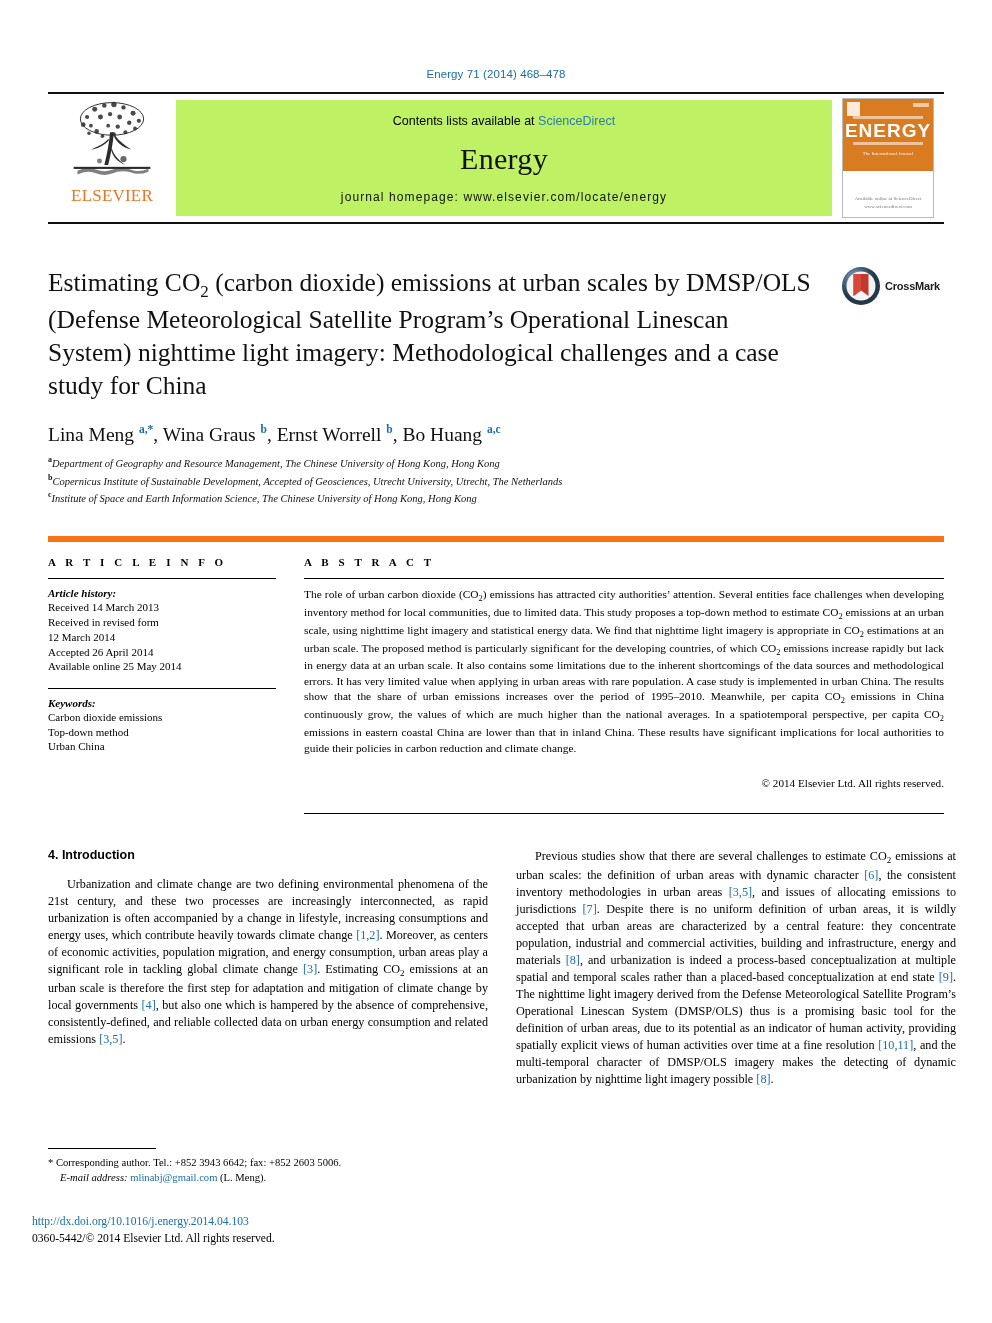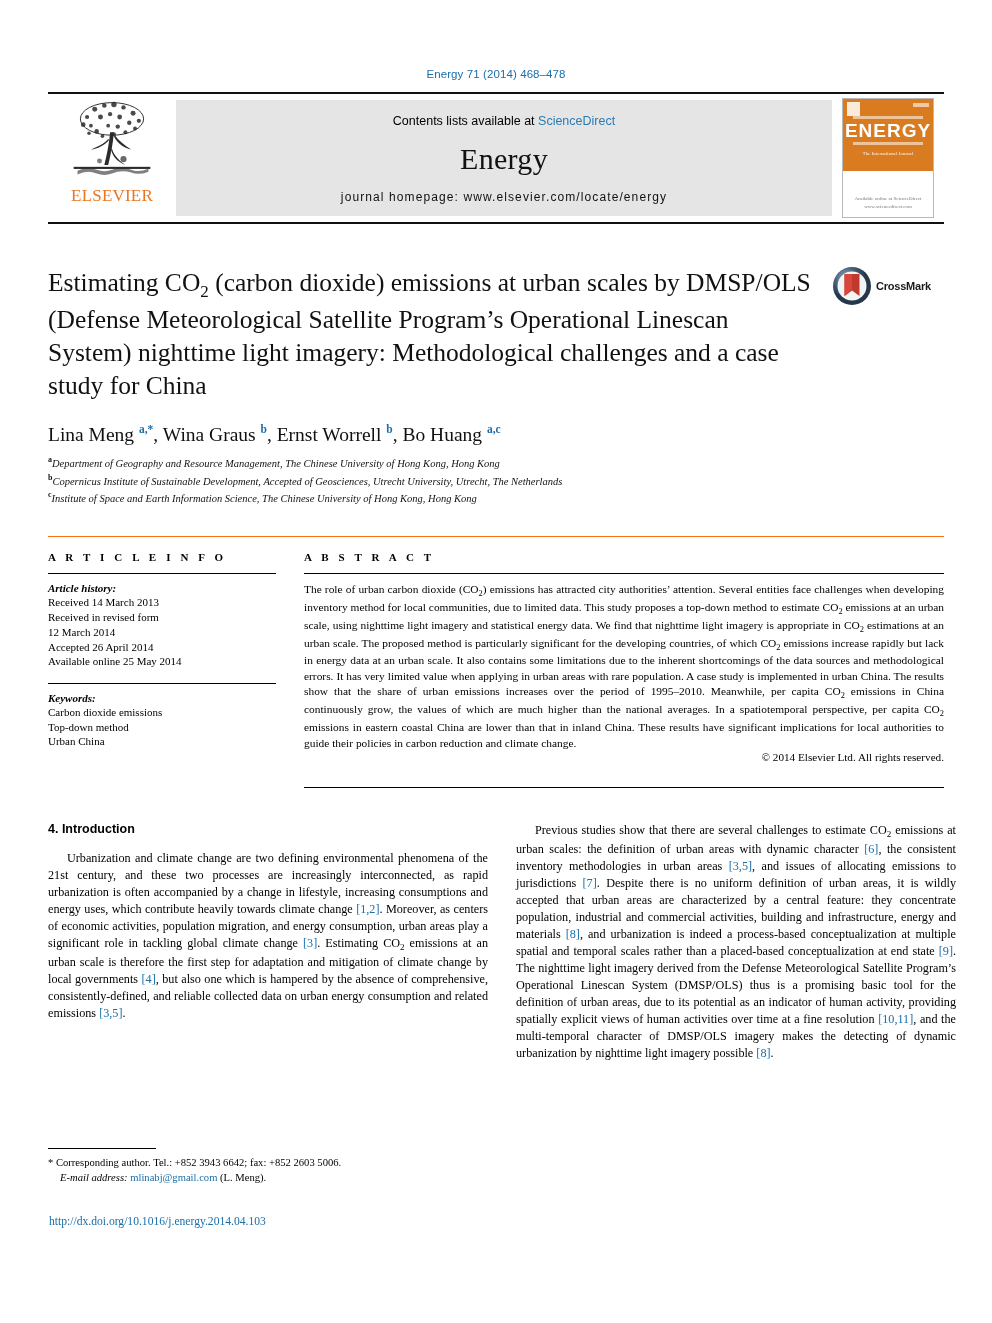--- a/index.html
+++ b/index.html
@@ -49,21 +49,21 @@
     font-family: "Liberation Serif", serif;
     font-size: 17px;
     letter-spacing: 0.2px;
     color: #E87722;
     font-weight: 400;
     line-height: 1;
     margin-top: 1px;
   }
   .masthead-center {
     flex: 1 1 auto;
-    background: #e5e5e5;
+    background: #bef264;
     display: flex;
     flex-direction: column;
     justify-content: space-between;
     align-items: center;
     padding: 14px 0 12px 0;
     margin: 6px 0 6px 0;
   }
   .contents-line {
     font-family: "Liberation Sans", sans-serif;
     font-size: 12.5px;
@@ -137,21 +137,21 @@
   .article-title {
     font-family: "Liberation Serif", serif;
     font-size: 25.5px;
     line-height: 1.30;
     color: #111;
     width: 770px;
     font-weight: 400;
   }
   .article-title sub { font-size: 17px; }
   .crossmark {
-    position: absolute; right: 13px; top: 0px;
+    position: absolute; right: 4px; top: 0px;
     display: flex; align-items: center; gap: 4px;
   }
   .cm-logo { width: 40px; height: 40px; }
   .cm-text {
     font-family: "Liberation Sans", sans-serif;
     font-weight: bold; font-size: 11px; color: #1a1a1a;
     letter-spacing: -0.2px;
   }
 
   .authors {
@@ -169,21 +169,21 @@
     line-height: 1.42;
     color: #111;
   }
   .affil sup { font-style: normal; font-size: 8px; font-weight: bold; }
 
   
   .info-abs {
     margin-top: 30px;
     display: flex;
     gap: 28px;
-    border-top: 1px solid #f97316;
+    border-top: 6px solid #f97316;
     padding-top: 0;
   }
   .col-info { width: 228px; flex: 0 0 228px; padding-top: 14px; }
   .col-abs { flex: 1 1 auto; padding-top: 14px; }
   .sec-head {
     font-family: "Liberation Serif", serif;
     font-size: 11px;
     font-weight: bold;
     letter-spacing: 3.6px;
     color: #000;
@@ -197,21 +197,21 @@
   .info-line { font-size: 11px; line-height: 1.34; }
   .kw-line { font-size: 11px; line-height: 1.34; }
   .abstract-body {
     font-size: 11.4px;
     line-height: 1.365;
     text-align: justify;
     color: #000;
   }
   .abstract-body sub { font-size: 8.4px; }
   .copyright {
-    margin-top: 0;
+    margin-top: 21px;
     text-align: right;
     font-size: 11.2px;
   }
   .abs-bottom-rule { border-top: 1px solid #000; margin-top: 24px; }
 
   
   .body-cols {
     margin-top: 34px;
     display: flex;
     gap: 28px;
@@ -239,21 +239,21 @@
   .footnote-wrap { position: absolute; left: 48px; top: 1148px; width: 440px; }
   .fn-rule { width: 108px; border-top: 1px solid #000; margin-bottom: 6px; }
   .footnote {
     font-size: 10.6px;
     line-height: 1.42;
     color: #000;
   }
   .footnote .em { font-style: italic; }
   .footnote a, .link { color: #1a6ea8; text-decoration: none; }
   .footer {
-    position: absolute; left: 49px; top: 1213px; width: 540px;
+    position: absolute; left: 32px; top: 1213px; width: 540px;
   }
   .doi { color: #1a6ea8; font-size: 11.6px; line-height: 1.5; }
   .issn { font-size: 11.6px; color: #000; line-height: 1.5; }
 </style>
 </head>
 <body>
 
 <div class="page">
 
   <div class="running-head">Energy 71 (2014) 468–478</div>
@@ -397,15 +397,16 @@
     <div class="footnote">* Corresponding author. Tel.: +852 3943 6642; fax: +852 2603 5006.</div>
     <div class="footnote" style="padding-left:12px">
       <span class="em">E-mail address:</span>
       <span class="link">mlinabj@gmail.com</span>
       <span>(L. Meng).</span>
     </div>
   </div>
 
   <div class="footer">
     <div class="doi">http://dx.doi.org/10.1016/j.energy.2014.04.103</div>
+    <div class="issn">0360-5442/© 2014 Elsevier Ltd. All rights reserved.</div>
   </div>
 
 </div>
 
 </body></html>

